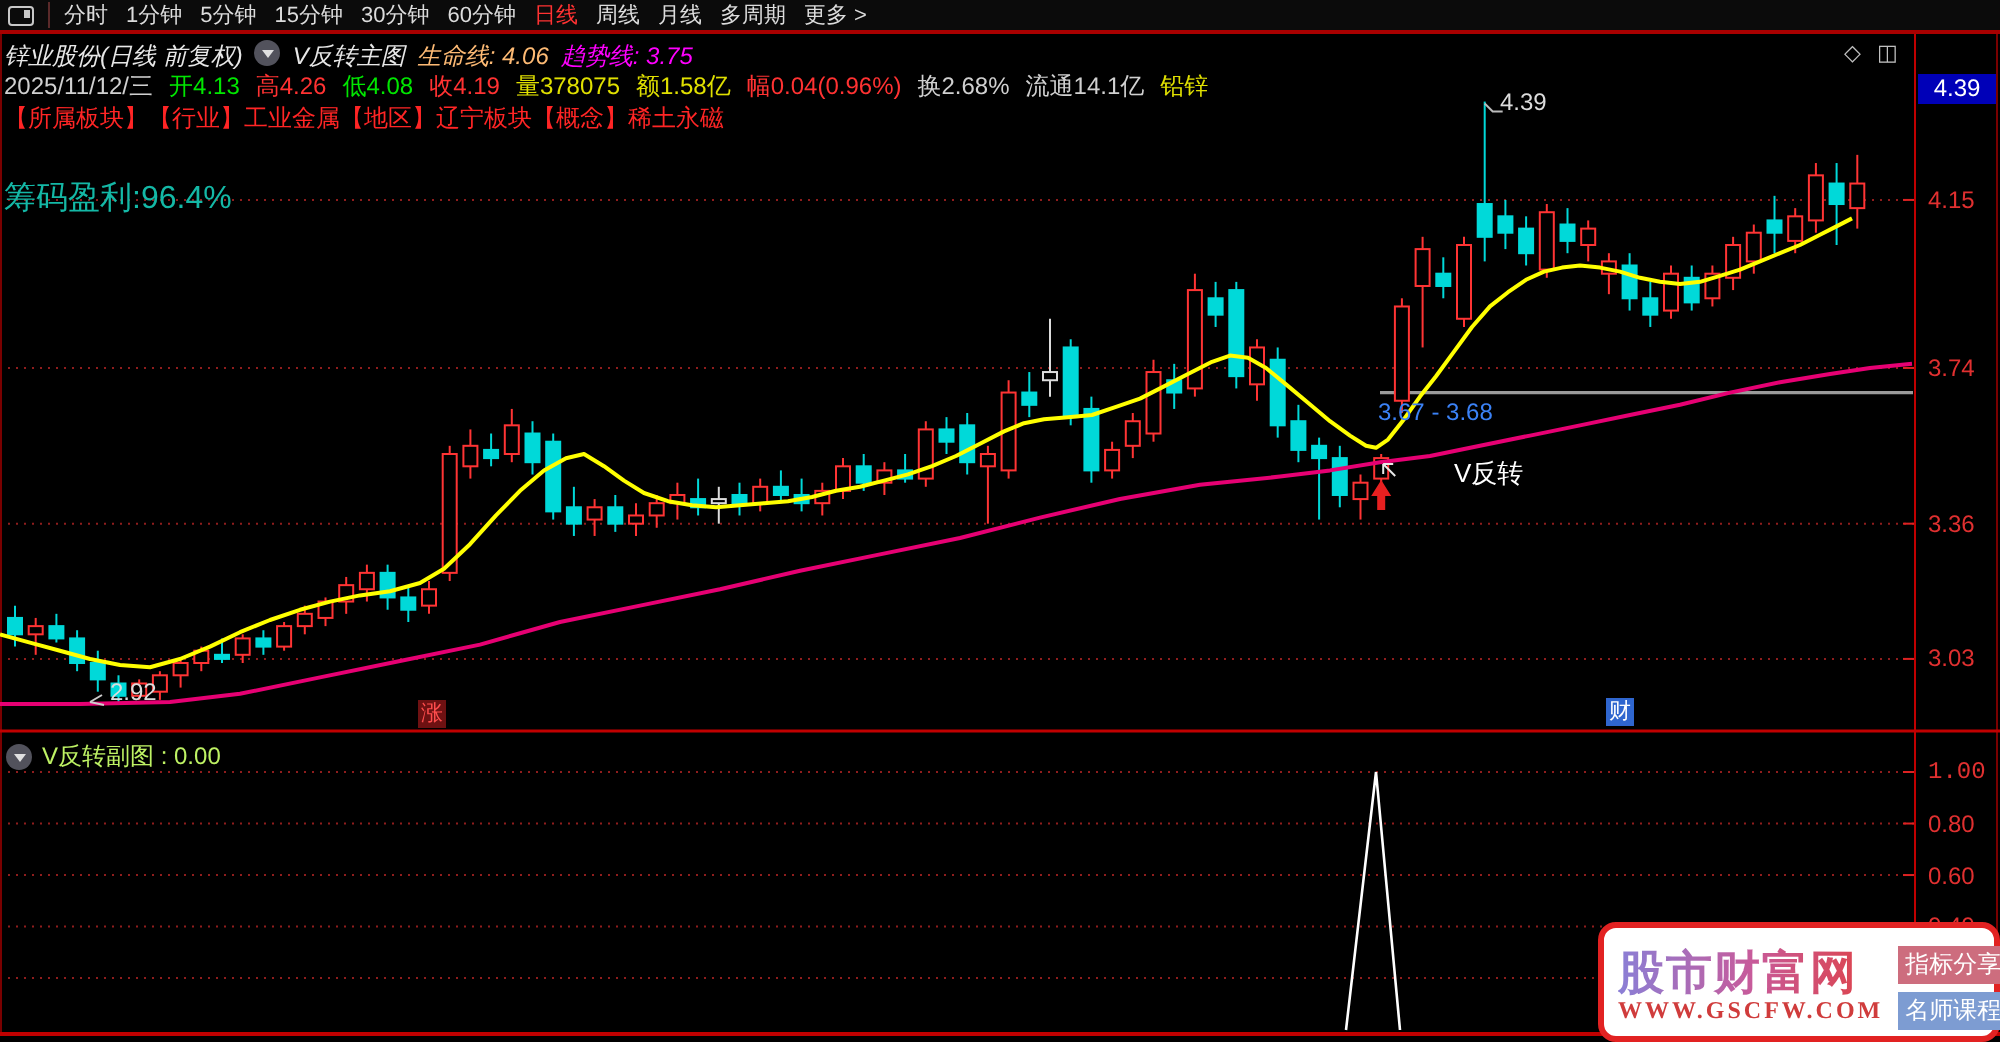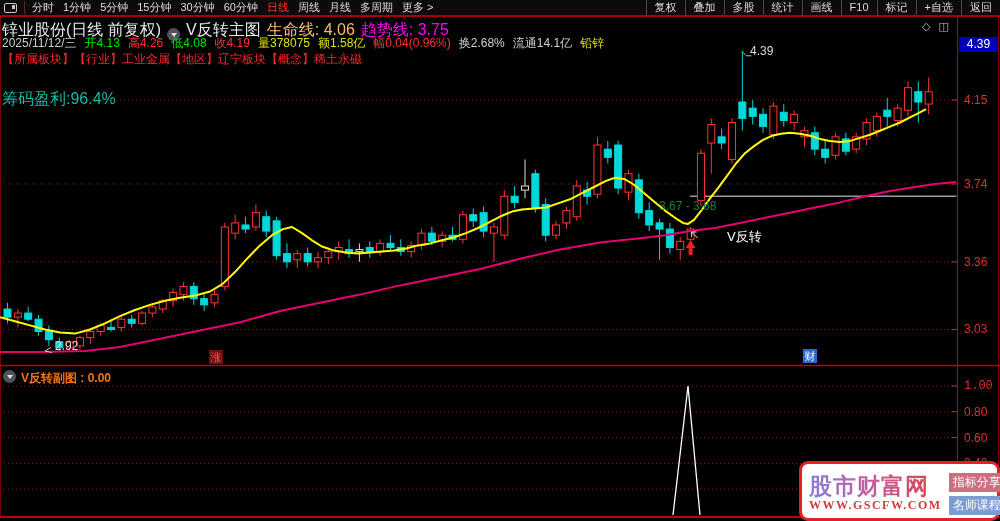--- a/index.html
+++ b/index.html
@@ -11,77 +11,66 @@
            font-size:11px;color:#dcdcdc;white-space:nowrap;}
   .win-icon{width:11px;height:8px;border:1px solid #c8c8c8;border-radius:2px;margin-left:4px;position:relative;flex:0 0 auto;}
   .win-icon::after{content:'';position:absolute;right:1px;top:1px;width:3px;height:4px;background:#c8c8c8;}
   .tb-divider{width:1px;height:13px;background:#5a2a2a;margin:0 7px;flex:0 0 auto;}
   .tb-left span{margin-right:9px;cursor:default;}
   .tb-left span.active{color:#ff3232;}
   .tb-right{margin-left:auto;display:flex;height:15px;align-items:center;}
   .tb-right span{padding:0 8px;border-left:1px solid #4a4a4a;line-height:15px;}
   
   .overlay{position:absolute;z-index:2;}
-  .row1{top:20px;left:2px;display:flex;align-items:flex-end;gap:6px;font-size:16px;color:#e8e8e8;white-space:nowrap;}
+  .row1{top:20px;left:2px;display:flex;align-items:flex-start;gap:6px;font-size:12px;color:#e8e8e8;white-space:nowrap;font-style:italic;}
   .circle-icon{width:13px;height:13px;border-radius:50%;background:#52525c;display:inline-flex;
                align-items:center;justify-content:center;flex:0 0 auto;}
   .circle-icon::after{content:'';width:0;height:0;border-left:3px solid transparent;
                border-right:3px solid transparent;border-top:4px solid #e0e0e0;margin-top:1px;}
   .life{color:#fdba74;} .trend{color:#ff00ff;}
   .row2{top:35px;left:2px;font-size:12px;white-space:nowrap;}
   .row2 span{margin-right:8px;}
   .row3{top:51px;left:2px;font-size:12px;color:#ff2525;white-space:nowrap;}
   .chip{top:89px;left:2px;font-size:16px;color:#14b8a6;}
   .mini-icons{top:20px;left:922px;color:#c0c0c0;font-size:11px;display:flex;gap:8px;}
   
   .ann{font-size:12px;color:#dcdcdc;white-space:nowrap;}
   .ann-high{left:750px;top:44px;}
   .ann-low{left:55px;top:339px;}
-  .ann-range{left:659px;top:199px;color:#15803d;}
+  .ann-range{left:689px;top:199px;color:#3b82f6;}
   .ann-signal{left:699px;top:228px;color:#ffffff;font-size:13px;text-shadow:1px 1px 1px #000;margin-left:28px;}
   
   .badge{width:14px;height:14px;font-size:11px;line-height:14px;text-align:center;}
   .badge-zhang{left:209px;top:350px;background:#6e1112;color:#ff4d4d;}
   .badge-cai{left:803px;top:349px;background:#2f66cf;color:#ffffff;}
   .price-box{left:959px;top:37px;width:39px;height:15px;background:#0000b8;color:#ffffff;
              font-size:12px;line-height:15px;text-align:center;}
   .axis-label{position:absolute;left:964px;width:34px;font-size:12px;color:#e03030;z-index:2;}
   
-  .sub-header{top:370px;left:3px;display:flex;gap:5px;font-size:12px;color:#f97316;white-space:nowrap;font-weight:bold;}
+  .sub-header{top:370px;left:3px;display:flex;align-items:center;gap:5px;font-size:12px;color:#bef264;white-space:nowrap;}
   
   .watermark{left:799px;top:461px;width:185px;height:49px;background:#ffffff;border:3px solid #e22222;
              border-radius:9px;z-index:6;display:flex;align-items:center;padding:5px 3px 0 7px;gap:7px;}
   .wm-title{font-size:23px;font-weight:bold;letter-spacing:1px;line-height:24px;
             background:linear-gradient(90deg,#8a7fd6,#c75b9b,#e04040);
             -webkit-background-clip:text;background-clip:text;color:transparent;}
   .wm-url{font-family:"Liberation Serif","DejaVu Serif",serif;font-weight:bold;color:#d03c3c;
           font-size:12px;letter-spacing:1.5px;}
   .wm-badges{display:flex;flex-direction:column;gap:4px;}
   .wm-badge1,.wm-badge2{color:#fff;font-size:12px;padding:1px 4px;white-space:nowrap;}
   .wm-badge1{background:#cd6d7e;} .wm-badge2{background:#7d9cd2;}
   svg{position:absolute;top:0;left:0;z-index:1;}
 </style>
 </head>
 <body>
 
 <div class="toolbar">
   <span class="win-icon"></span>
   <span class="tb-divider"></span>
   <span class="tb-left"><span>分时</span><span>1分钟</span><span>5分钟</span><span>15分钟</span><span>30分钟</span><span>60分钟</span><span class="active">日线</span><span>周线</span><span>月线</span><span>多周期</span><span>更多 &gt;</span></span>
-  <span class="tb-right">
-      <span>复权</span>
-      <span>叠加</span>
-      <span>多股</span>
-      <span>统计</span>
-      <span>画线</span>
-      <span>F10</span>
-      <span>标记</span>
-      <span>+自选</span>
-      <span>返回</span>
-    </span>
 </div>
 
 <svg id="chart-svg" width="1000" height="521">
     <line x1="0" y1="99.9649999999998" x2="957.5" y2="99.9649999999998" stroke="#8f1d1d" stroke-width="1" stroke-dasharray="1,3"></line>
     <line x1="951.5" y1="99.9649999999998" x2="957.5" y2="99.9649999999998" stroke="#d22" stroke-width="1"></line>
     <line x1="0" y1="183.97399999999993" x2="957.5" y2="183.97399999999993" stroke="#8f1d1d" stroke-width="1" stroke-dasharray="1,3"></line>
     <line x1="951.5" y1="183.97399999999993" x2="957.5" y2="183.97399999999993" stroke="#d22" stroke-width="1"></line>
     <line x1="0" y1="261.836" x2="957.5" y2="261.836" stroke="#8f1d1d" stroke-width="1" stroke-dasharray="1,3"></line>
     <line x1="951.5" y1="261.836" x2="957.5" y2="261.836" stroke="#d22" stroke-width="1"></line>
     <line x1="0" y1="329.453" x2="957.5" y2="329.453" stroke="#8f1d1d" stroke-width="1" stroke-dasharray="1,3"></line>

